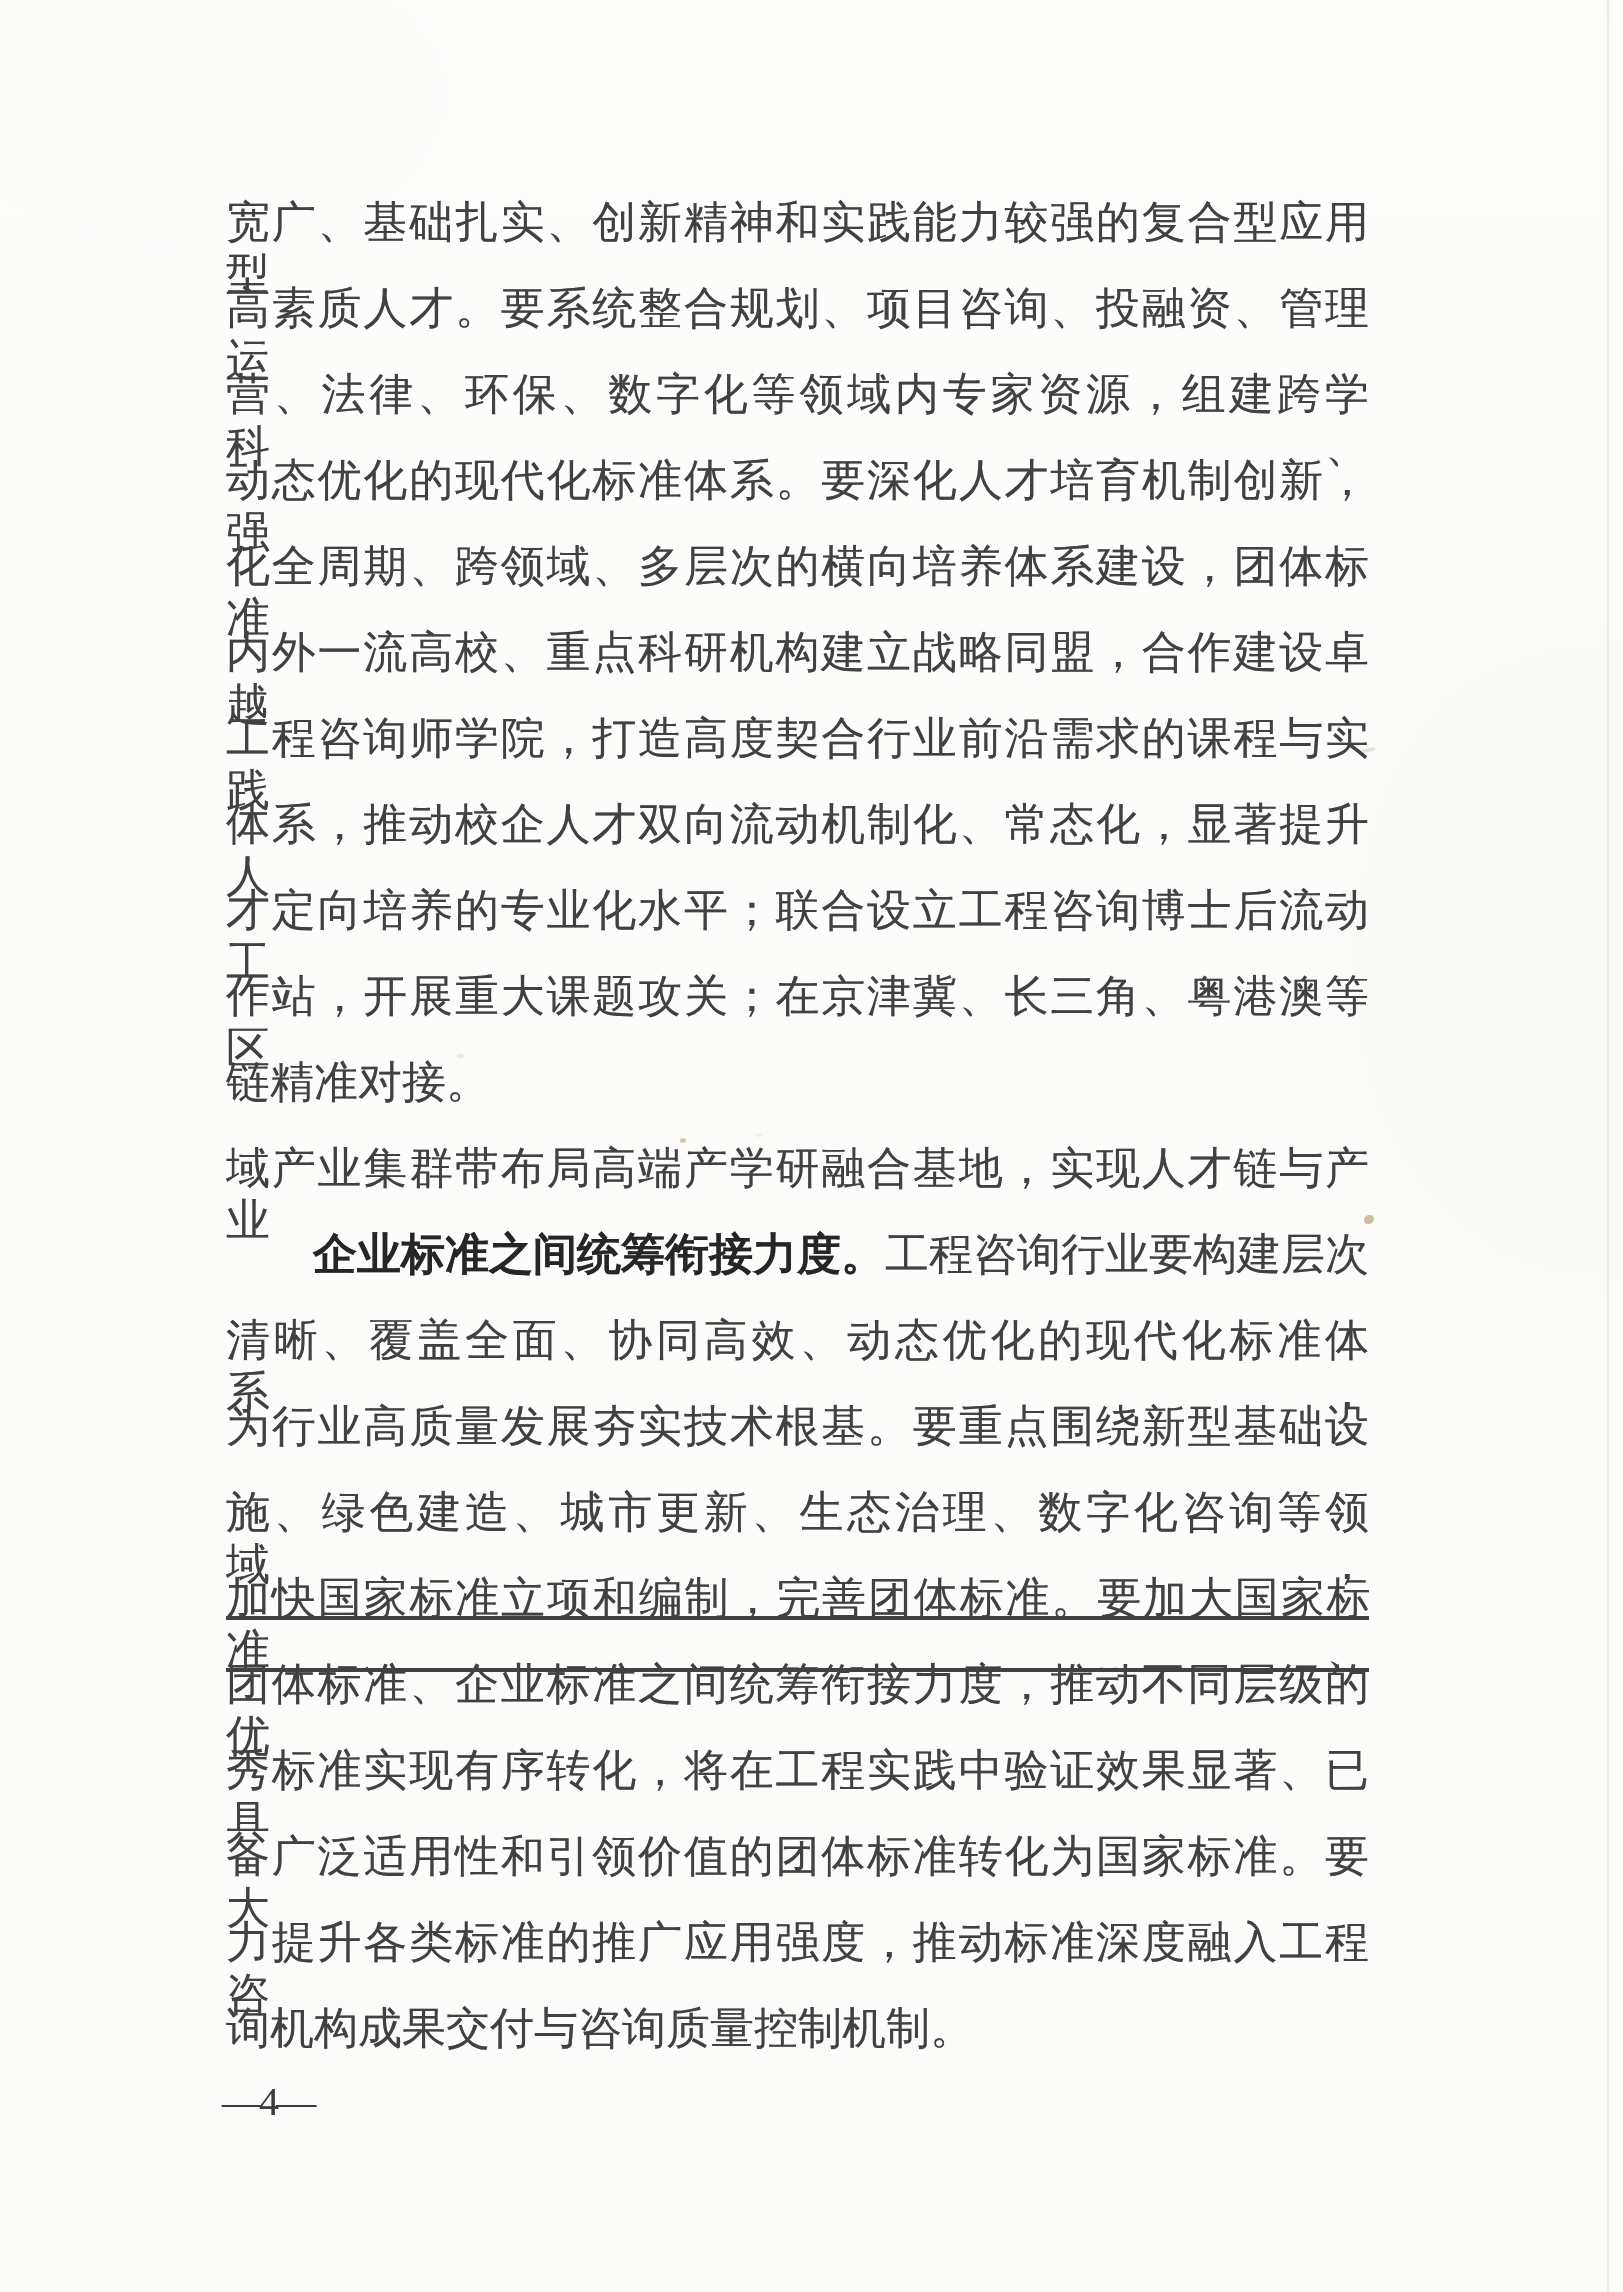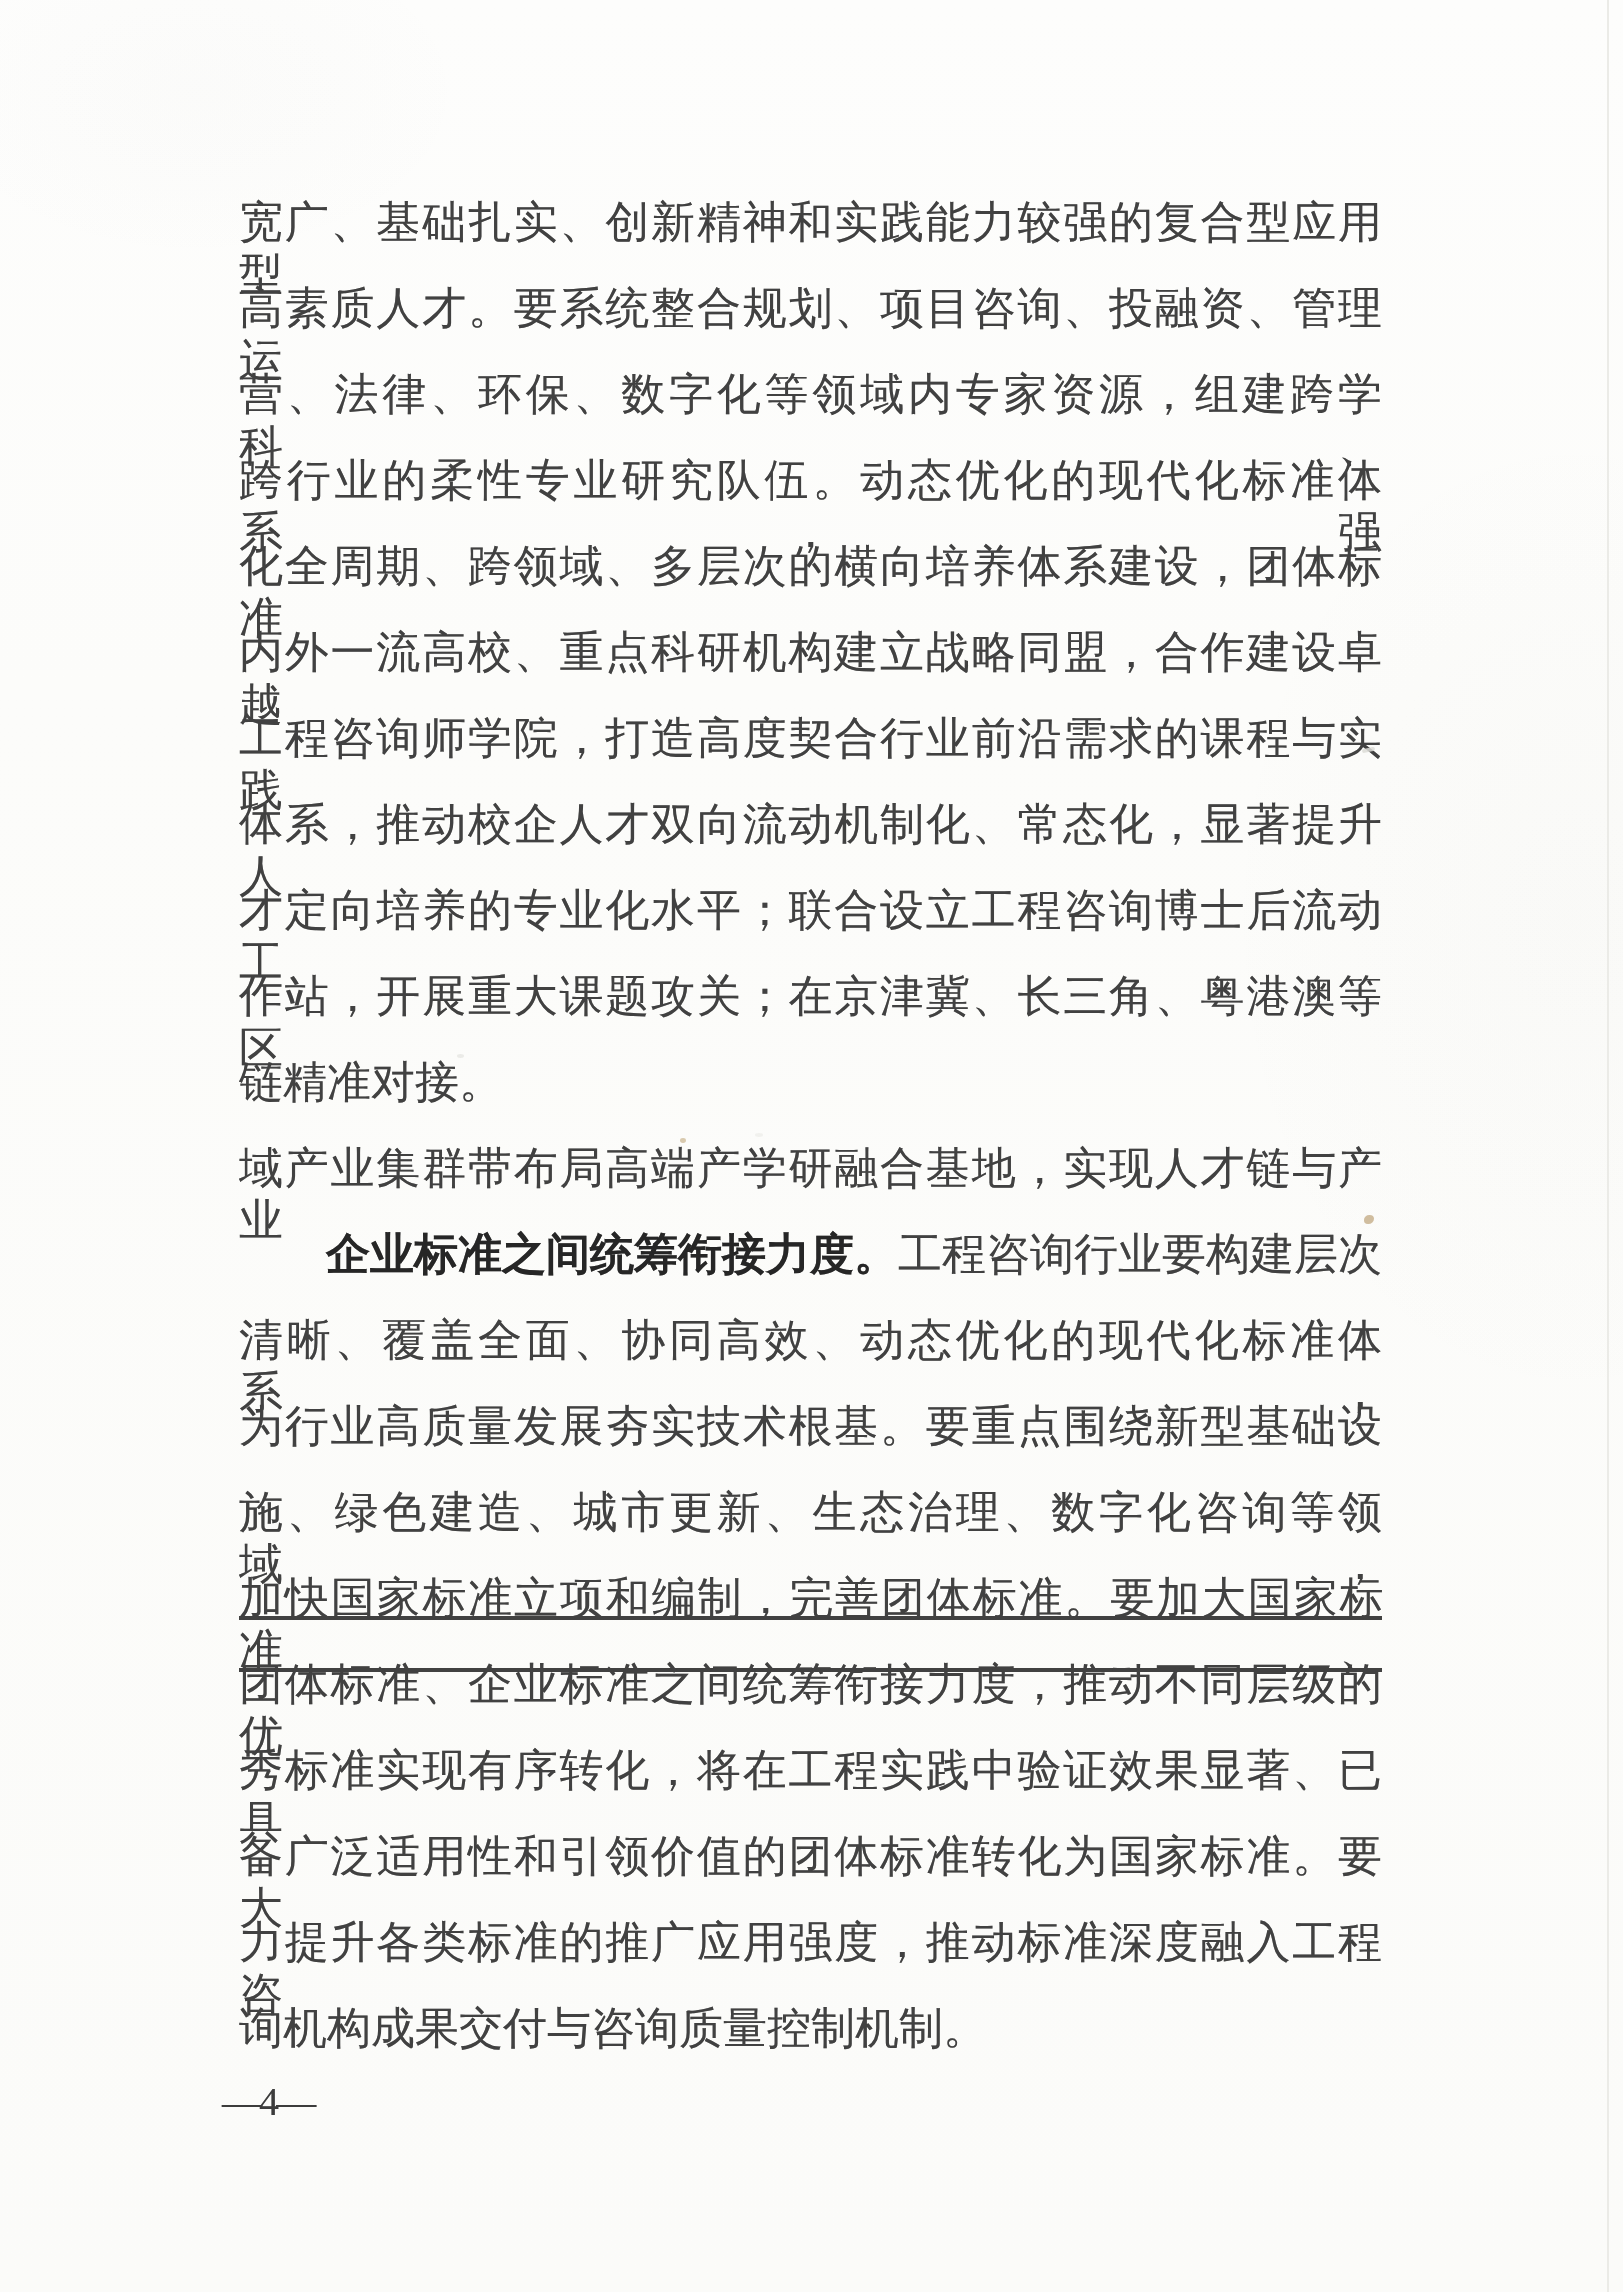--- a/index.html
+++ b/index.html
@@ -20,21 +20,21 @@
   }
   .page{
     position:absolute;inset:0;
     background:
       radial-gradient(ellipse 412px 255px at 12% 4%, rgba(120,120,110,0.015), rgba(0,0,0,0) 70%),
       radial-gradient(ellipse 490px 686px at 97% 40%, rgba(120,120,110,0.02), rgba(0,0,0,0) 75%),
       linear-gradient(180deg,#fdfdfc 0%, var(--paper) 30%, #fbfbf9 100%);
   }
   .text-block{
     position:absolute;
-    left:239px; top:197px;
+    left:226px; top:197px;
     width:1143px;
   }
   .line{
     height:86px;
     font-size:44px;
     line-height:52px;
     color:var(--ink);
     letter-spacing:0;
     white-space:nowrap;
     text-shadow:0 0 0.6px rgba(70,70,70,0.45);
@@ -75,21 +75,21 @@
 </style>
 </head>
 <body>
 
 <div class="page">
 
   <div class="text-block" id="text-block">
       <div class="line j">宽广、基础扎实、创新精神和实践能力较强的复合型应用型</div>
       <div class="line j">高素质人才。要系统整合规划、项目咨询、投融资、管理运</div>
       <div class="line j">营、法律、环保、数字化等领域内专家资源，组建跨学科、</div>
-      <div class="line j">跨行业的柔性专业研究队伍。动态优化的现代化标准体系，强</div>
+      <div class="line j">动态优化的现代化标准体系。要深化人才培育机制创新，强</div>
       <div class="line j">化全周期、跨领域、多层次的横向培养体系建设，团体标准</div>
       <div class="line j">内外一流高校、重点科研机构建立战略同盟，合作建设卓越</div>
       <div class="line j">工程咨询师学院，打造高度契合行业前沿需求的课程与实践</div>
       <div class="line j">体系，推动校企人才双向流动机制化、常态化，显著提升人</div>
       <div class="line j">才定向培养的专业化水平；联合设立工程咨询博士后流动工</div>
       <div class="line j">作站，开展重大课题攻关；在京津冀、长三角、粤港澳等区</div>
       <div class="line l">链精准对接。</div>
       <div class="line j">域产业集群带布局高端产学研融合基地，实现人才链与产业</div>
       <div class="line j indent"><span class="bold">企业标准之间统筹衔接力度。</span><span>工程咨询行业要构建层次</span></div>
       <div class="line j">清晰、覆盖全面、协同高效、动态优化的现代化标准体系，</div>

